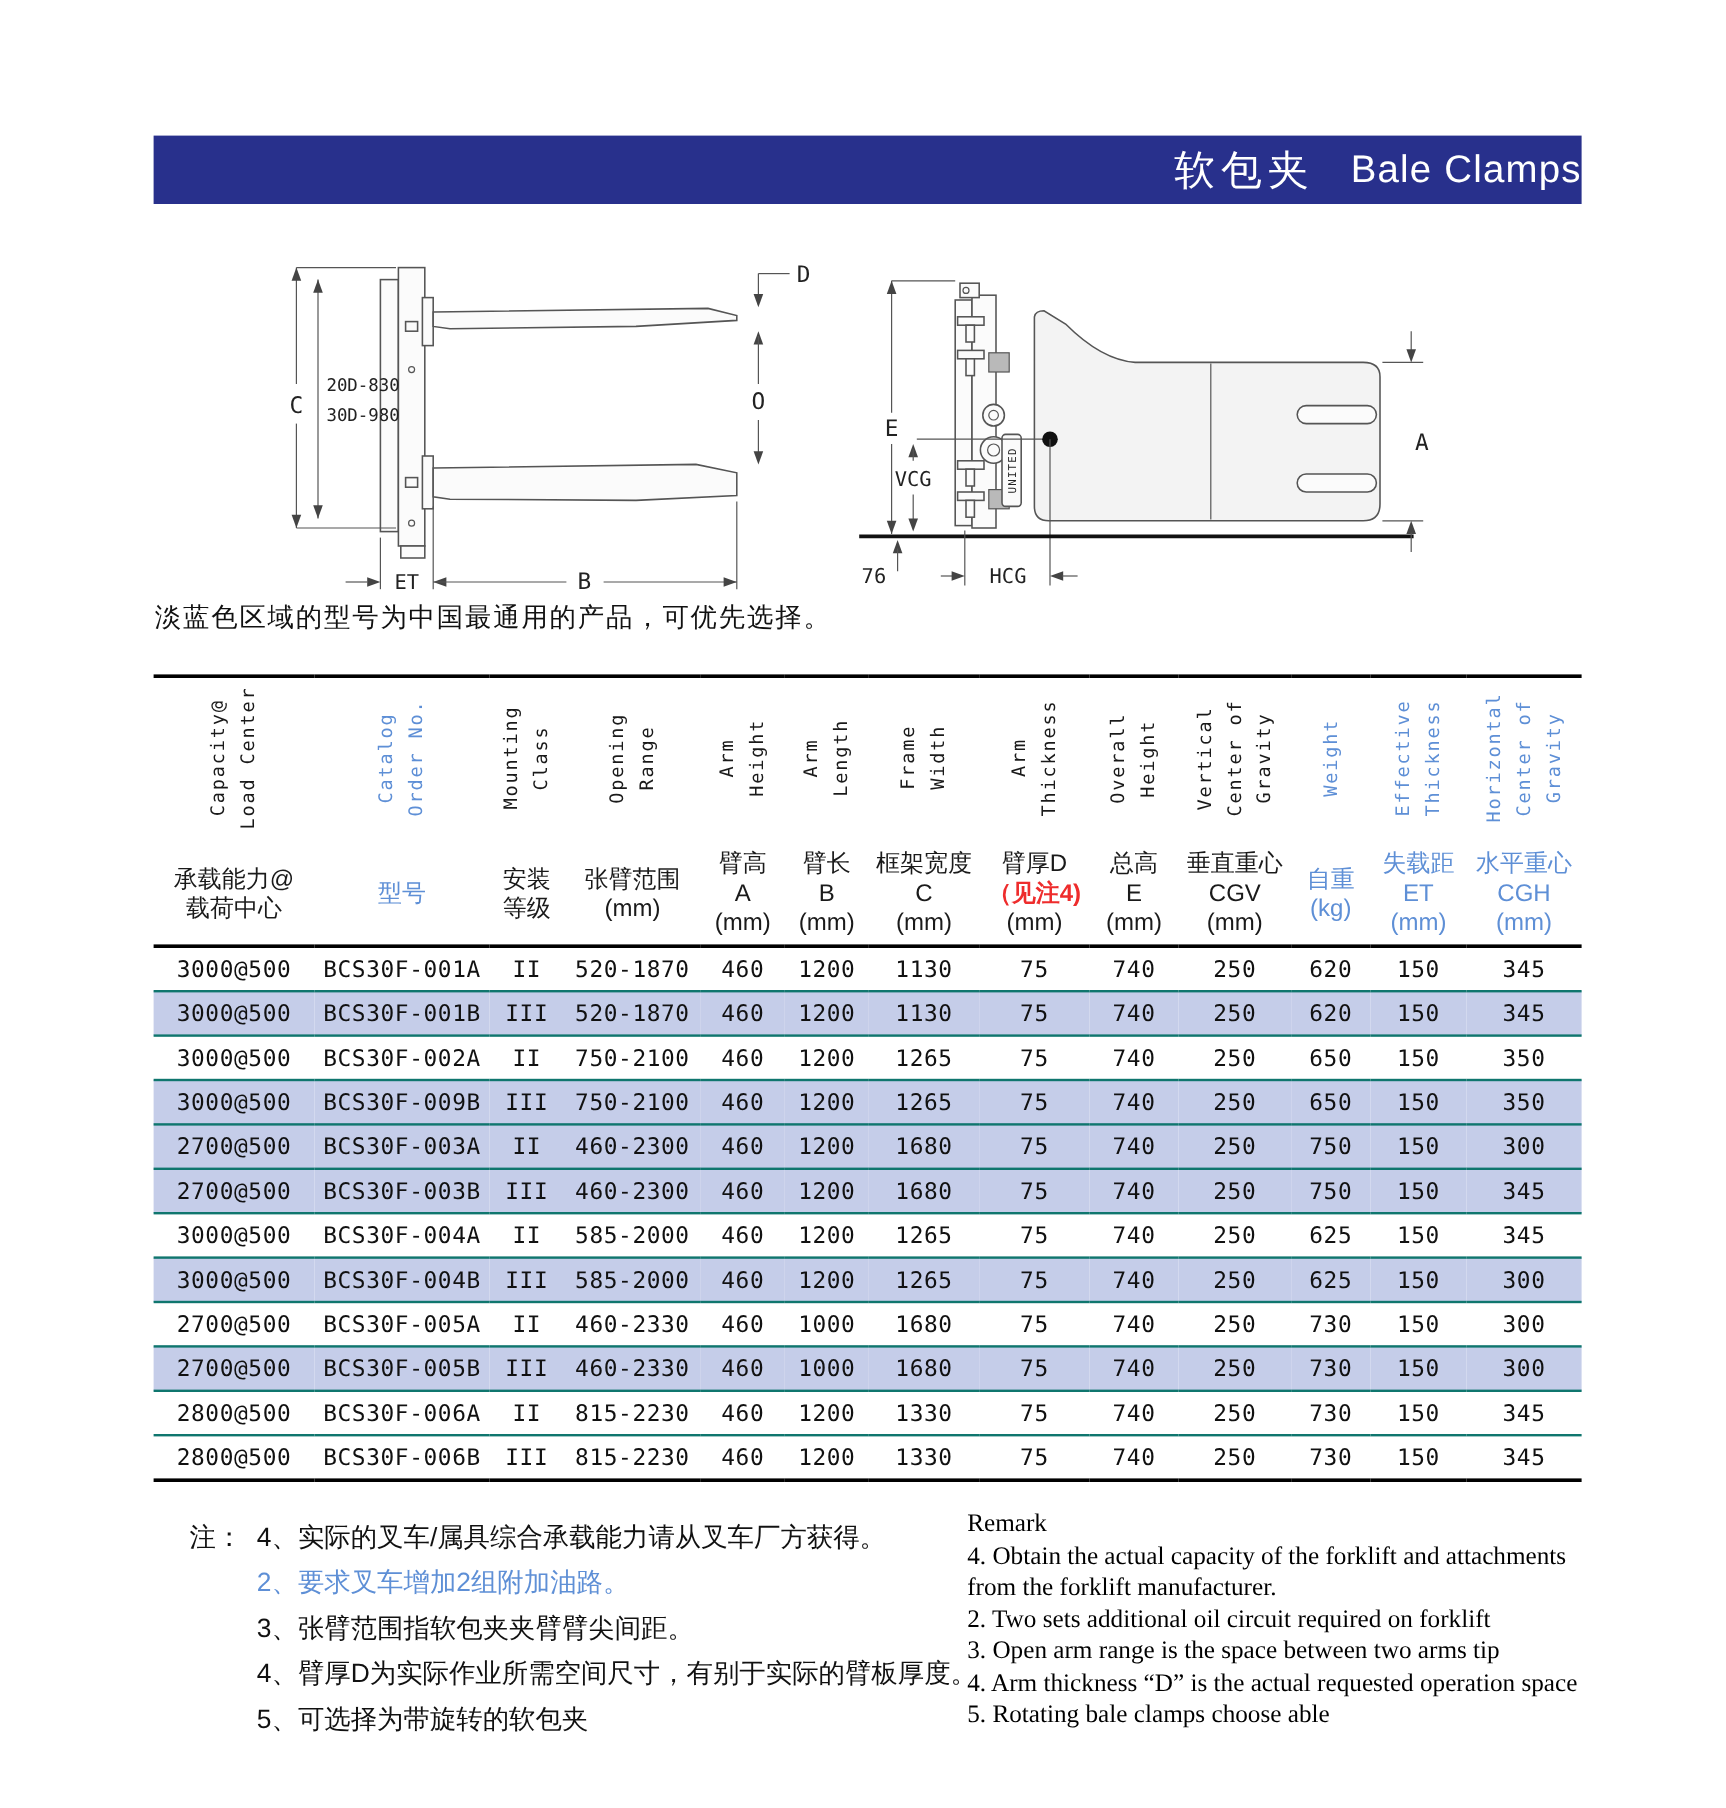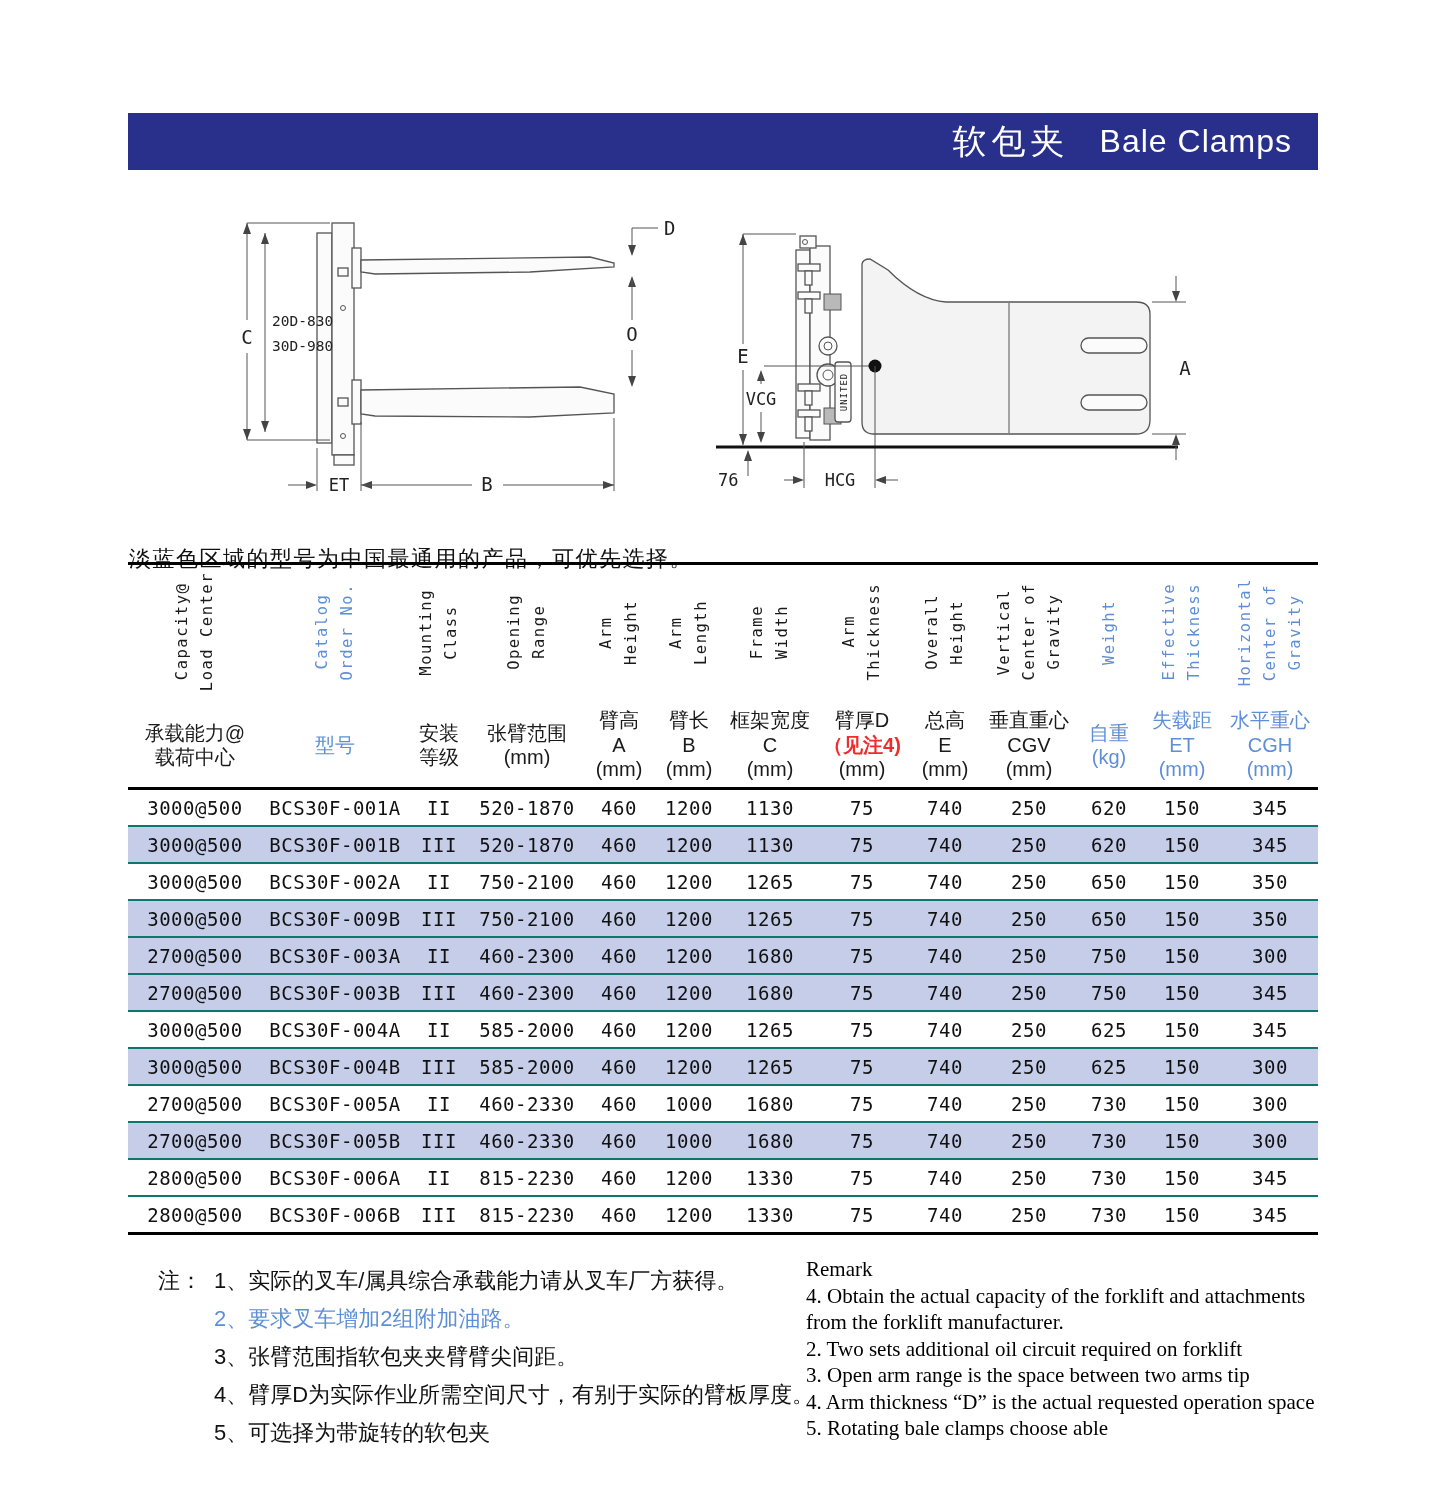--- a/index.html
+++ b/index.html
@@ -1,35 +1,35 @@
 <!DOCTYPE html>
 <html><head>
 <meta charset="utf-8">
 <style>
   html,body{margin:0;padding:0;background:#fff;}
   body{width:1438px;height:1507px;position:relative;font-family:"Liberation Sans",sans-serif;color:#111;}
   .page{position:absolute;left:0;top:0;width:1438px;height:1507px;background:#fff;overflow:hidden;}
 
   .banner{position:absolute;left:128px;top:113px;width:1190px;height:57px;background:#28308C;
-          display:flex;align-items:center;justify-content:flex-end;box-sizing:border-box;padding-right:26px;color:#fff;}
+          display:flex;align-items:center;justify-content:flex-end;box-sizing:border-box;color:#fff;}
   .banner .cn{font-size:34px;letter-spacing:5px;margin-right:30px;}
   .banner .en{font-family:Liberation Sans, sans-serif;font-size:32px;letter-spacing:1px;}
 
   .diagrams{position:absolute;left:128px;top:202px;width:1190px;height:318px;}
   .diag-left{position:absolute;left:72px;top:6px;}
   .diag-right{position:absolute;left:576px;top:10px;}
   svg{overflow:visible;}
   svg text{font-family:"DejaVu Sans Mono",monospace;fill:#222;}
   .part{fill:#fbfbfb;stroke:#555;stroke-width:1.3;}
   .part2{fill:#f3f3f3;stroke:#555;stroke-width:1.3;}
   .dim{stroke:#555;stroke-width:1;fill:none;}
   .arr{fill:#444;stroke:none;}
   .thick{stroke:#111;stroke-width:3.2;}
 
-  .intro{position:absolute;left:129px;top:544px;font-size:22px;letter-spacing:1.5px;}
+  .intro{position:absolute;left:129px;top:500px;font-size:22px;letter-spacing:1.5px;}
 
   .spec-table{position:absolute;left:128px;top:562px;width:1190px;border-collapse:collapse;table-layout:fixed;}
   .spec-table{border-top:3px solid #000;}
   .spec-table th,.spec-table td{padding:0;text-align:center;font-weight:normal;}
   .en-row th{height:138px;vertical-align:middle;}
   .rot{writing-mode:vertical-rl;transform:rotate(180deg);white-space:pre-line;display:inline-block;
        font-family:"DejaVu Sans Mono",monospace;font-size:15.5px;line-height:1.6;letter-spacing:1.5px;color:#1a1a1a;}
   .cn-row th{height:84px;vertical-align:middle;border-bottom:3px solid #000;}
   .cnh{white-space:pre-line;font-size:20px;line-height:1.22;color:#1a1a1a;}
   .blue{color:#5E8FD6 !important;}
@@ -476,21 +476,21 @@
           <td>730</td>
           <td>150</td>
           <td>345</td>
         </tr>
       </tbody>
   </table>
 
   <div class="notes">
     <span class="label">注：</span>
     <div class="items">
-      <div>1、实际的叉车/属具综合承载能力请从叉车厂方获得。</div>
+      <div>4、实际的叉车/属具综合承载能力请从叉车厂方获得。</div>
       <div class="blue">2、要求叉车增加2组附加油路。</div>
       <div>3、张臂范围指软包夹夹臂臂尖间距。</div>
       <div>4、臂厚D为实际作业所需空间尺寸，有别于实际的臂板厚度。</div>
       <div>5、可选择为带旋转的软包夹</div>
     </div>
   </div>
 
   <div class="remarks">
     <div>Remark</div>
     <div>4. Obtain the actual capacity of the forklift and attachments from the forklift manufacturer.</div>

